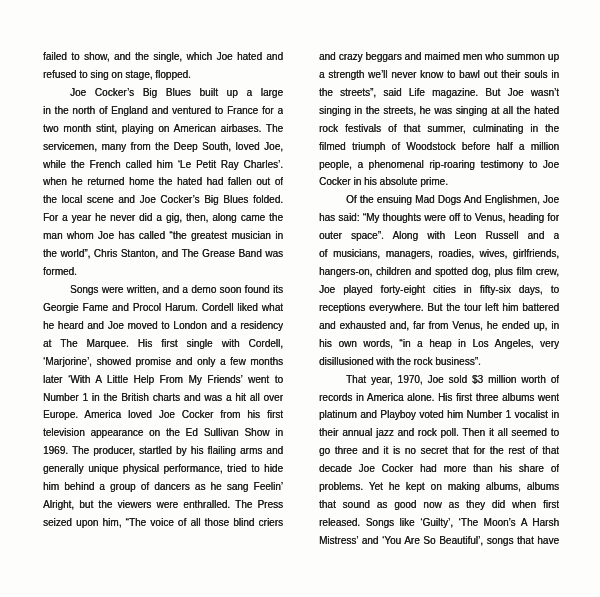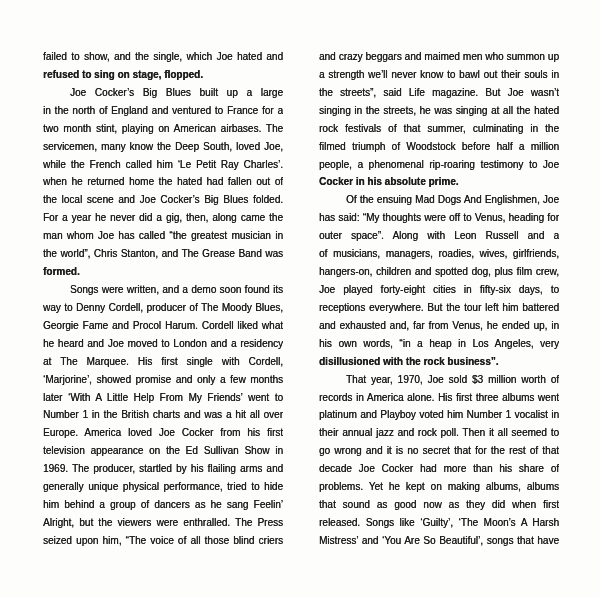--- a/index.html
+++ b/index.html
@@ -35,43 +35,41 @@
     text-align-last: justify;
     overflow: hidden;
     white-space: normal;
     
     text-shadow: 0.25px 0 0 currentColor;
     margin-left: 8px;
   }
   .line.indent { text-indent: 27px; }
   .line.para-end {
     text-align-last: left;
-    font-weight: bold;
   }
 </style>
 </head>
 <body>
 
 <div class="page">
   <div class="col col-left">
       <div class="line" style="">failed to show, and the single, which Joe hated and</div>
       <div class="line para-end" style="">refused to sing on stage, flopped.</div>
       <div class="line indent" style="">Joe Cocker’s Big Blues built up a large following</div>
       <div class="line" style="">in the north of England and ventured to France for a</div>
       <div class="line" style="">two month stint, playing on American airbases. The</div>
-      <div class="line" style="">servicemen, many know the Deep South, loved Joe,</div>
+      <div class="line" style="">servicemen, many from the Deep South, loved Joe,</div>
       <div class="line" style="">while the French called him ‘Le Petit Ray Charles’. But</div>
       <div class="line" style="">when he returned home the hated had fallen out of</div>
       <div class="line" style="">the local scene and Joe Cocker’s Big Blues folded.</div>
       <div class="line" style="">For a year he never did a gig, then, along came the</div>
       <div class="line" style="">man whom Joe has called “the greatest musician in</div>
       <div class="line" style="">the world”, Chris Stanton, and The Grease Band was</div>
       <div class="line para-end" style="">formed.</div>
       <div class="line indent" style="">Songs were written, and a demo soon found its</div>
-      <div class="line" style="">way to Denny Cordell, producer of The Moody Blues,</div>
       <div class="line" style="">Georgie Fame and Procol Harum. Cordell liked what</div>
       <div class="line" style="">he heard and Joe moved to London and a residency</div>
       <div class="line" style="">at The Marquee. His first single with Cordell,</div>
       <div class="line" style="">‘Marjorine’, showed promise and only a few months</div>
       <div class="line" style="">later ‘With A Little Help From My Friends’ went to</div>
       <div class="line" style="">Number 1 in the British charts and was a hit all over</div>
       <div class="line" style="">Europe. America loved Joe Cocker from his first</div>
       <div class="line" style="">television appearance on the Ed Sullivan Show in</div>
       <div class="line" style="">1969. The producer, startled by his flailing arms and</div>
       <div class="line" style="">generally unique physical performance, tried to hide</div>
@@ -95,20 +93,20 @@
       <div class="line" style="">hangers-on, children and spotted dog, plus film crew,</div>
       <div class="line" style="">Joe played forty-eight cities in fifty-six days, to rapturous</div>
       <div class="line" style="">receptions everywhere. But the tour left him battered</div>
       <div class="line" style="">and exhausted and, far from Venus, he ended up, in</div>
       <div class="line" style="">his own words, “in a heap in Los Angeles, very</div>
       <div class="line para-end" style="">disillusioned with the rock business”.</div>
       <div class="line indent" style="">That year, 1970, Joe sold $3 million worth of</div>
       <div class="line" style="">records in America alone. His first three albums went</div>
       <div class="line" style="">platinum and Playboy voted him Number 1 vocalist in</div>
       <div class="line" style="">their annual jazz and rock poll. Then it all seemed to</div>
-      <div class="line" style="">go wrong and it is no secret that for the rest of that</div>
+      <div class="line" style="">go three and it is no secret that for the rest of that</div>
       <div class="line" style="">decade Joe Cocker had more than his share of</div>
       <div class="line" style="">problems. Yet he kept on making albums, albums</div>
       <div class="line" style="">that sound as good now as they did when first</div>
       <div class="line" style="">released. Songs like ‘Guilty’, ‘The Moon’s A Harsh</div>
       <div class="line" style="">Mistress’ and ‘You Are So Beautiful’, songs that have</div>
     </div>
 </div>
 
 </body></html>

